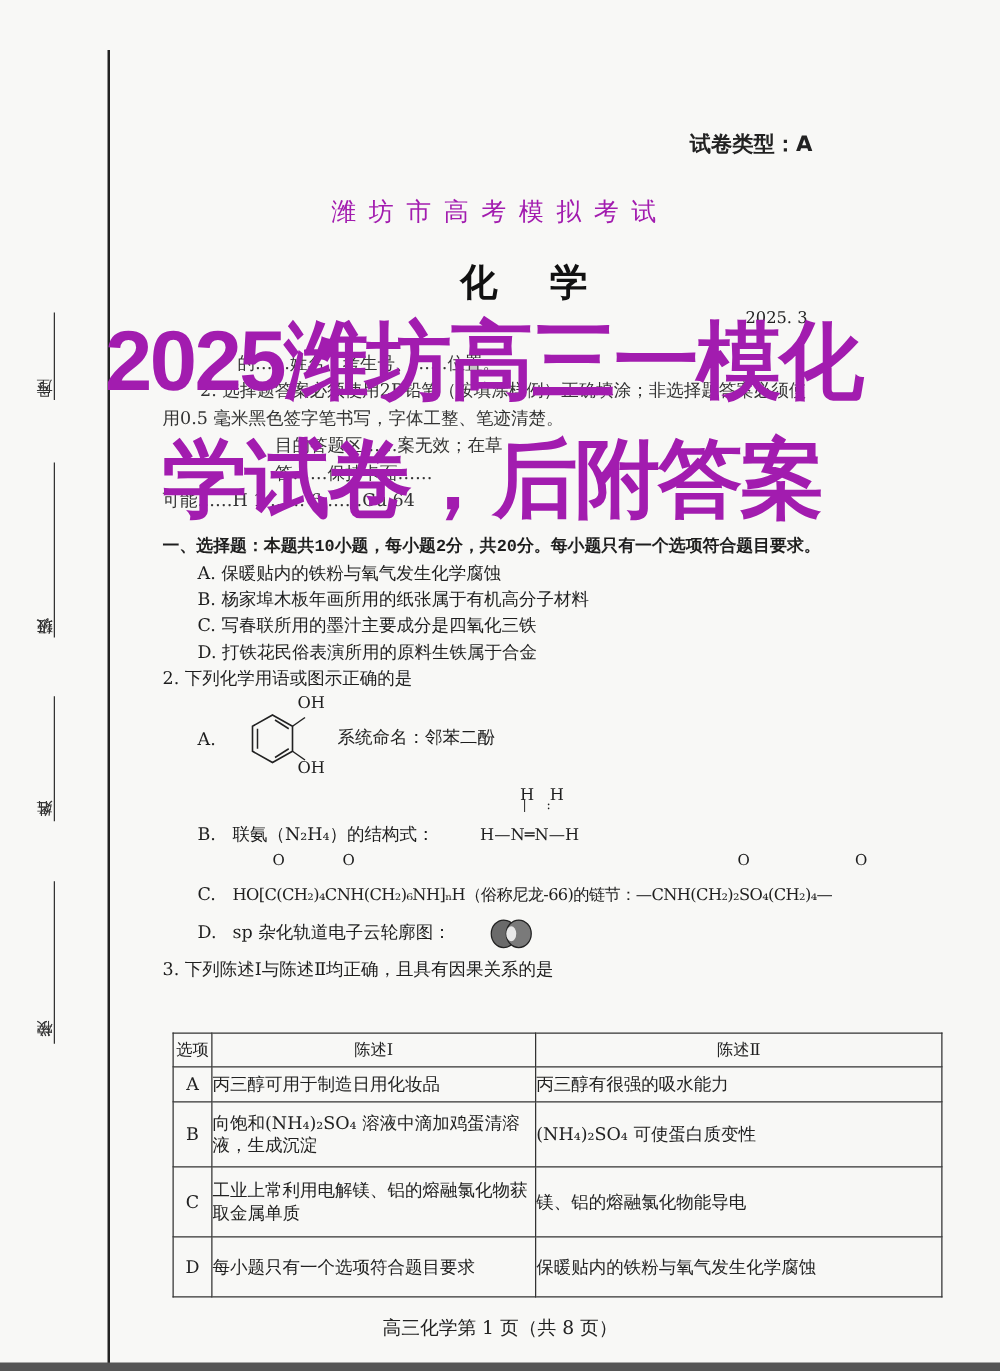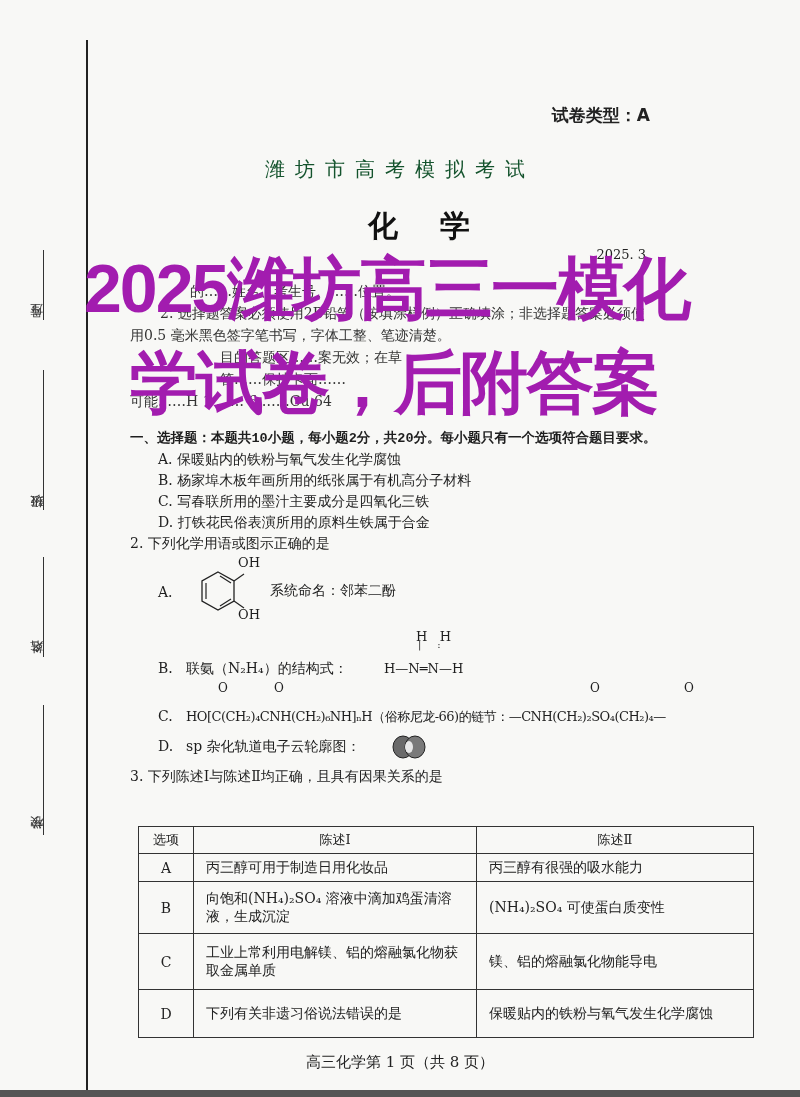--- a/index.html
+++ b/index.html
@@ -4,41 +4,41 @@
 <style>
   html,body{margin:0;padding:0;}
   body{width:800px;height:1097px;background:#f7f7f5;position:relative;overflow:hidden;
        font-family:"DejaVu Serif","Liberation Serif",serif;color:#1c1c1c;}
   .page{position:absolute;left:0;top:0;width:680px;height:1097px;background:#f8f8f6;}
   .bind-line{position:absolute;left:86px;top:40px;width:2px;height:1057px;background:#222;}
   .margin-field{position:absolute;left:30px;width:14px;font-size:13px;line-height:14px;
        writing-mode:vertical-rl;transform:rotate(180deg);color:#333;}
   .margin-rule{position:absolute;left:43px;width:1px;background:#333;}
   .type-label{position:absolute;right:30px;top:104px;font-size:17px;font-family:"DejaVu Sans",sans-serif;font-weight:bold;color:#222;}
-  .exam-title{position:absolute;left:0;width:800px;top:156px;text-align:center;font-size:20px;letter-spacing:10px;color:#14532d;}
+  .exam-title{position:absolute;left:0;width:800px;top:156px;text-align:center;font-size:20px;letter-spacing:10px;color:#a21caf;}
   .subject{position:absolute;left:0;width:800px;top:206px;text-align:center;font-size:30px;letter-spacing:42px;font-weight:bold;color:#111;padding-left:40px;}
   .date{position:absolute;right:34px;top:247px;font-size:13px;color:#222;}
   .notes{position:absolute;left:130px;top:280px;width:640px;font-size:14px;line-height:22px;color:#333;}
   .notes p{margin:0;}
   .notes .indent{text-indent:30px;}
   .overlay{position:absolute;font-family:Liberation Sans, sans-serif;font-weight:bold;color:#a21caf;
        letter-spacing:-2px;white-space:nowrap;z-index:5;}
   .ov1{left:84px;top:244px;font-size:68px;}
   .ov2{left:130px;top:338px;font-size:68px;}
   .content{position:absolute;left:130px;top:428px;width:660px;font-size:14px;line-height:21px;color:#1e1e1e;}
   .section-head{font-family:Liberation Mono, monospace;font-weight:bold;font-size:13.5px;}
   .q{margin:0;}
   .opt{margin:0 0 0 28px;}
   .q2a{height:72px;position:relative;}
   .q2b{height:58px;position:relative;}
   .q2c{height:48px;position:relative;}
   .q2d{height:30px;position:relative;}
   .small{font-size:13px;}
   table.q3{position:absolute;left:138px;top:826px;width:616px;border-collapse:collapse;font-size:14px;color:#222;}
-  table.q3 td,table.q3 th{border:1.5px solid #333;padding:4px 12px;vertical-align:middle;font-weight:normal;margin-top:48px;}
+  table.q3 td,table.q3 th{border:1.5px solid #333;padding:4px 0;vertical-align:middle;font-weight:normal;margin-top:48px;}
   table.q3 th{font-size:13px;height:18px;}
   table.q3 td.key{text-align:center;width:30px;}
   table.q3 td.c1{width:258px;}
   .footer{position:absolute;left:0;width:800px;top:1053px;text-align:center;font-size:15px;color:#222;}
   .bottom-bar{position:absolute;left:0;top:1090px;width:800px;height:7px;background:#555;}
 </style>
 </head>
 <body>
 
 <div class="page">
@@ -150,21 +150,21 @@
       <td class="c1">向饱和(NH₄)₂SO₄ 溶液中滴加鸡蛋清溶液，生成沉淀</td>
       <td>(NH₄)₂SO₄ 可使蛋白质变性</td>
     </tr>
     <tr style="height:56px;">
       <td class="key">C</td>
       <td class="c1">工业上常利用电解镁、铝的熔融氯化物获取金属单质</td>
       <td>镁、铝的熔融氯化物能导电</td>
     </tr>
     <tr style="height:48px;">
       <td class="key">D</td>
-      <td class="c1">下列有关非遗习俗说法错误的是</td>
+      <td class="c1">每小题只有一个选项符合题目要求</td>
       <td>保暖贴内的铁粉与氧气发生化学腐蚀</td>
     </tr>
   </tbody>
     </table>
 
   <div class="footer">高三化学第 1 页（共 8 页）</div>
   <div class="bottom-bar"></div>
 </div>
 
 </body></html>

